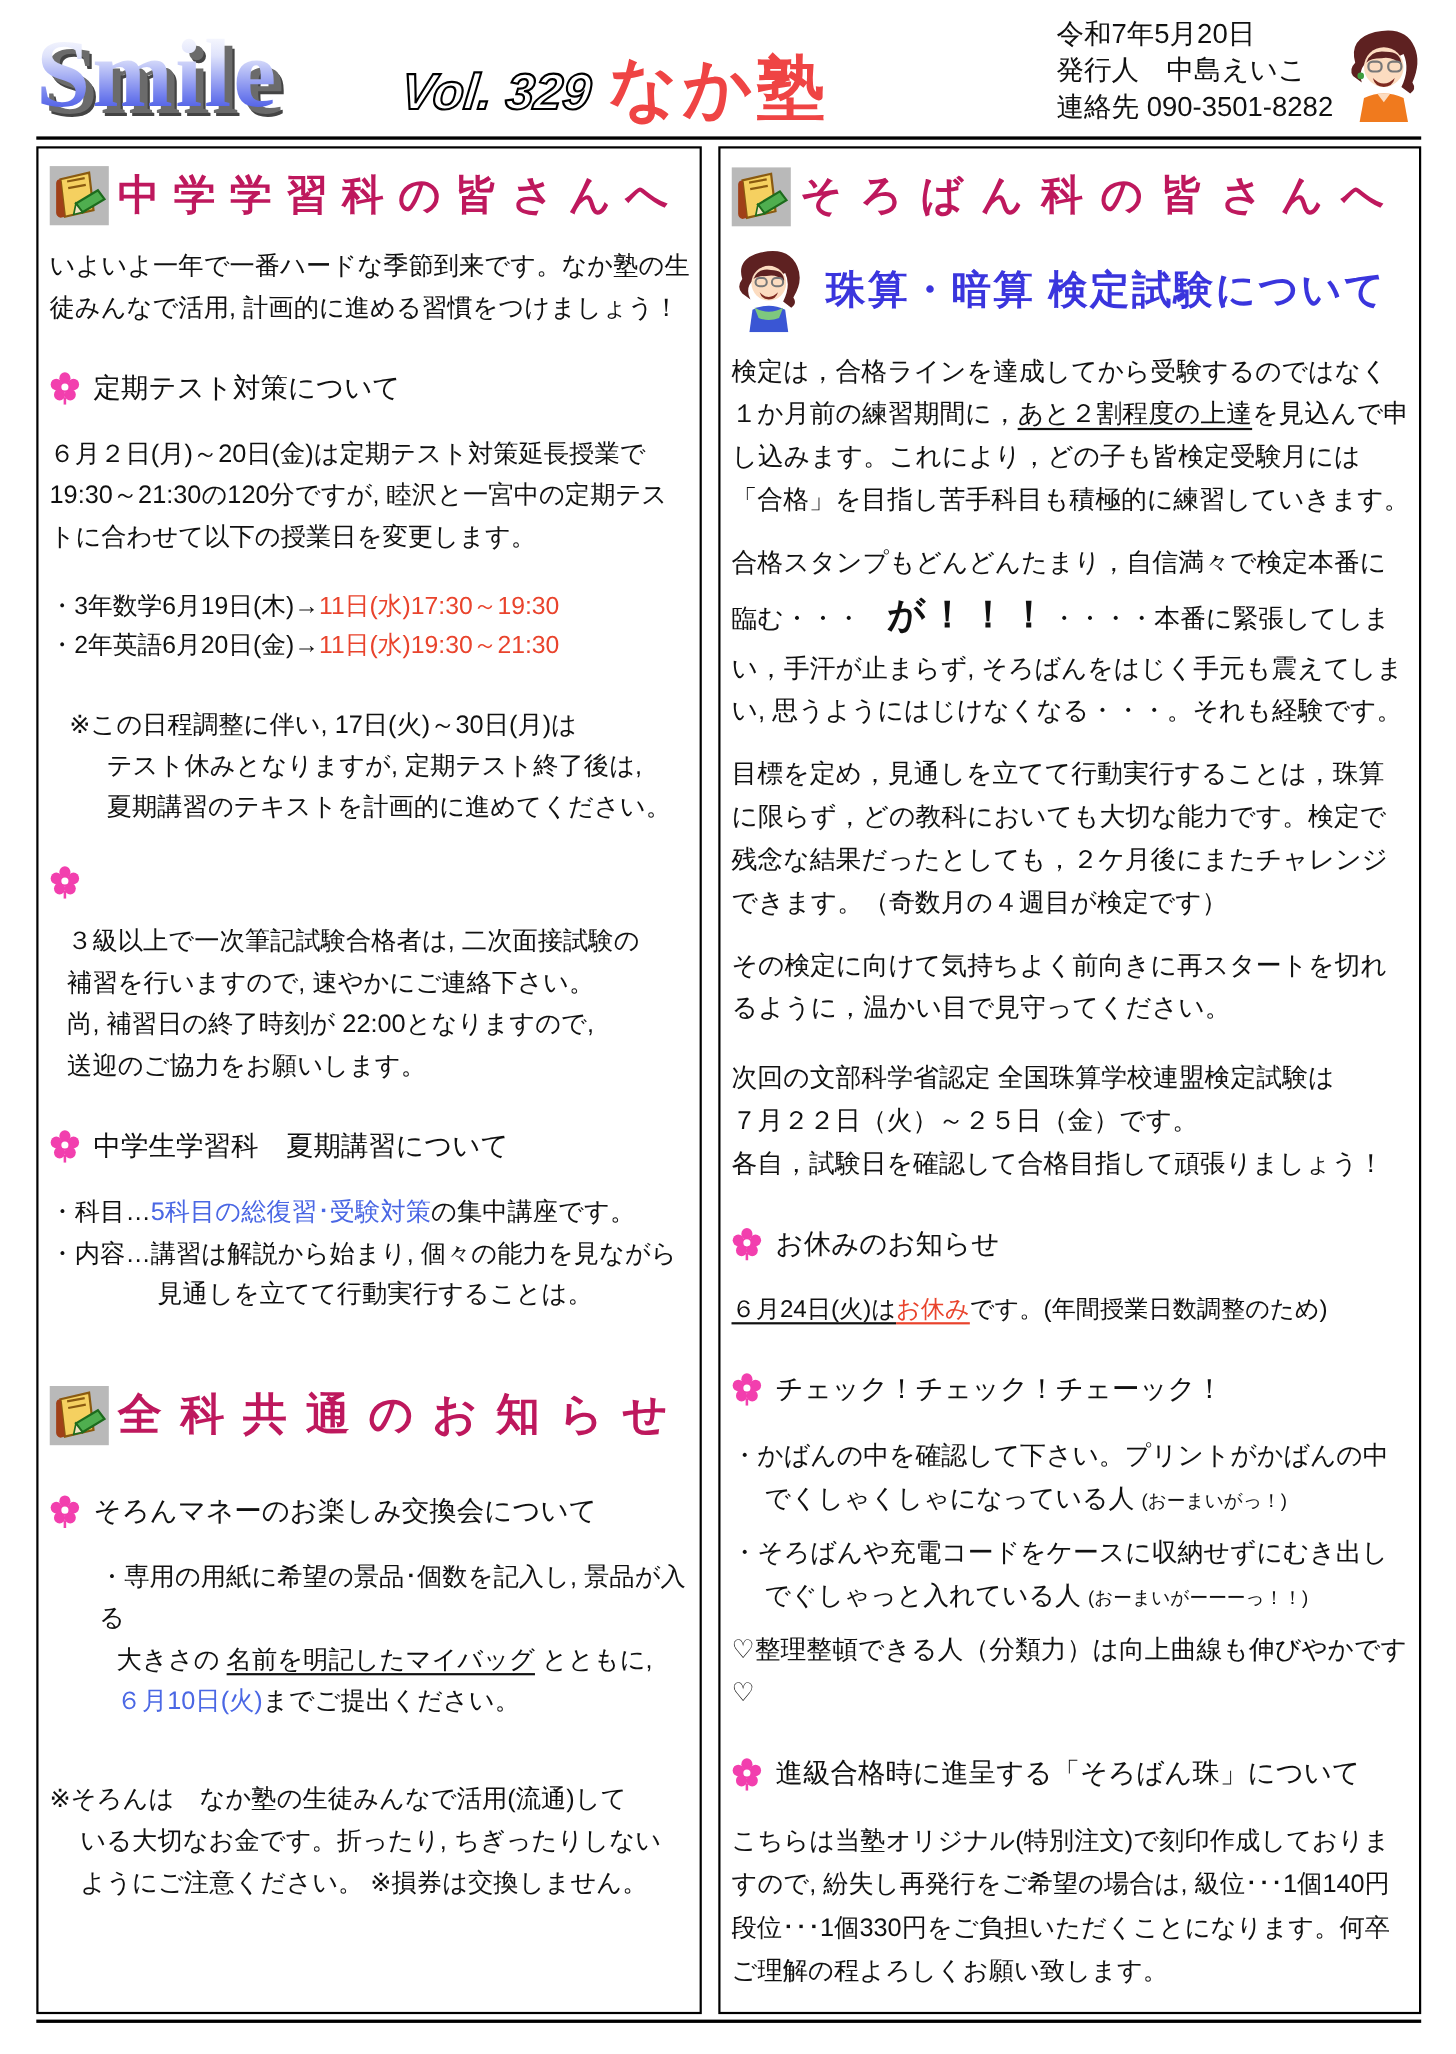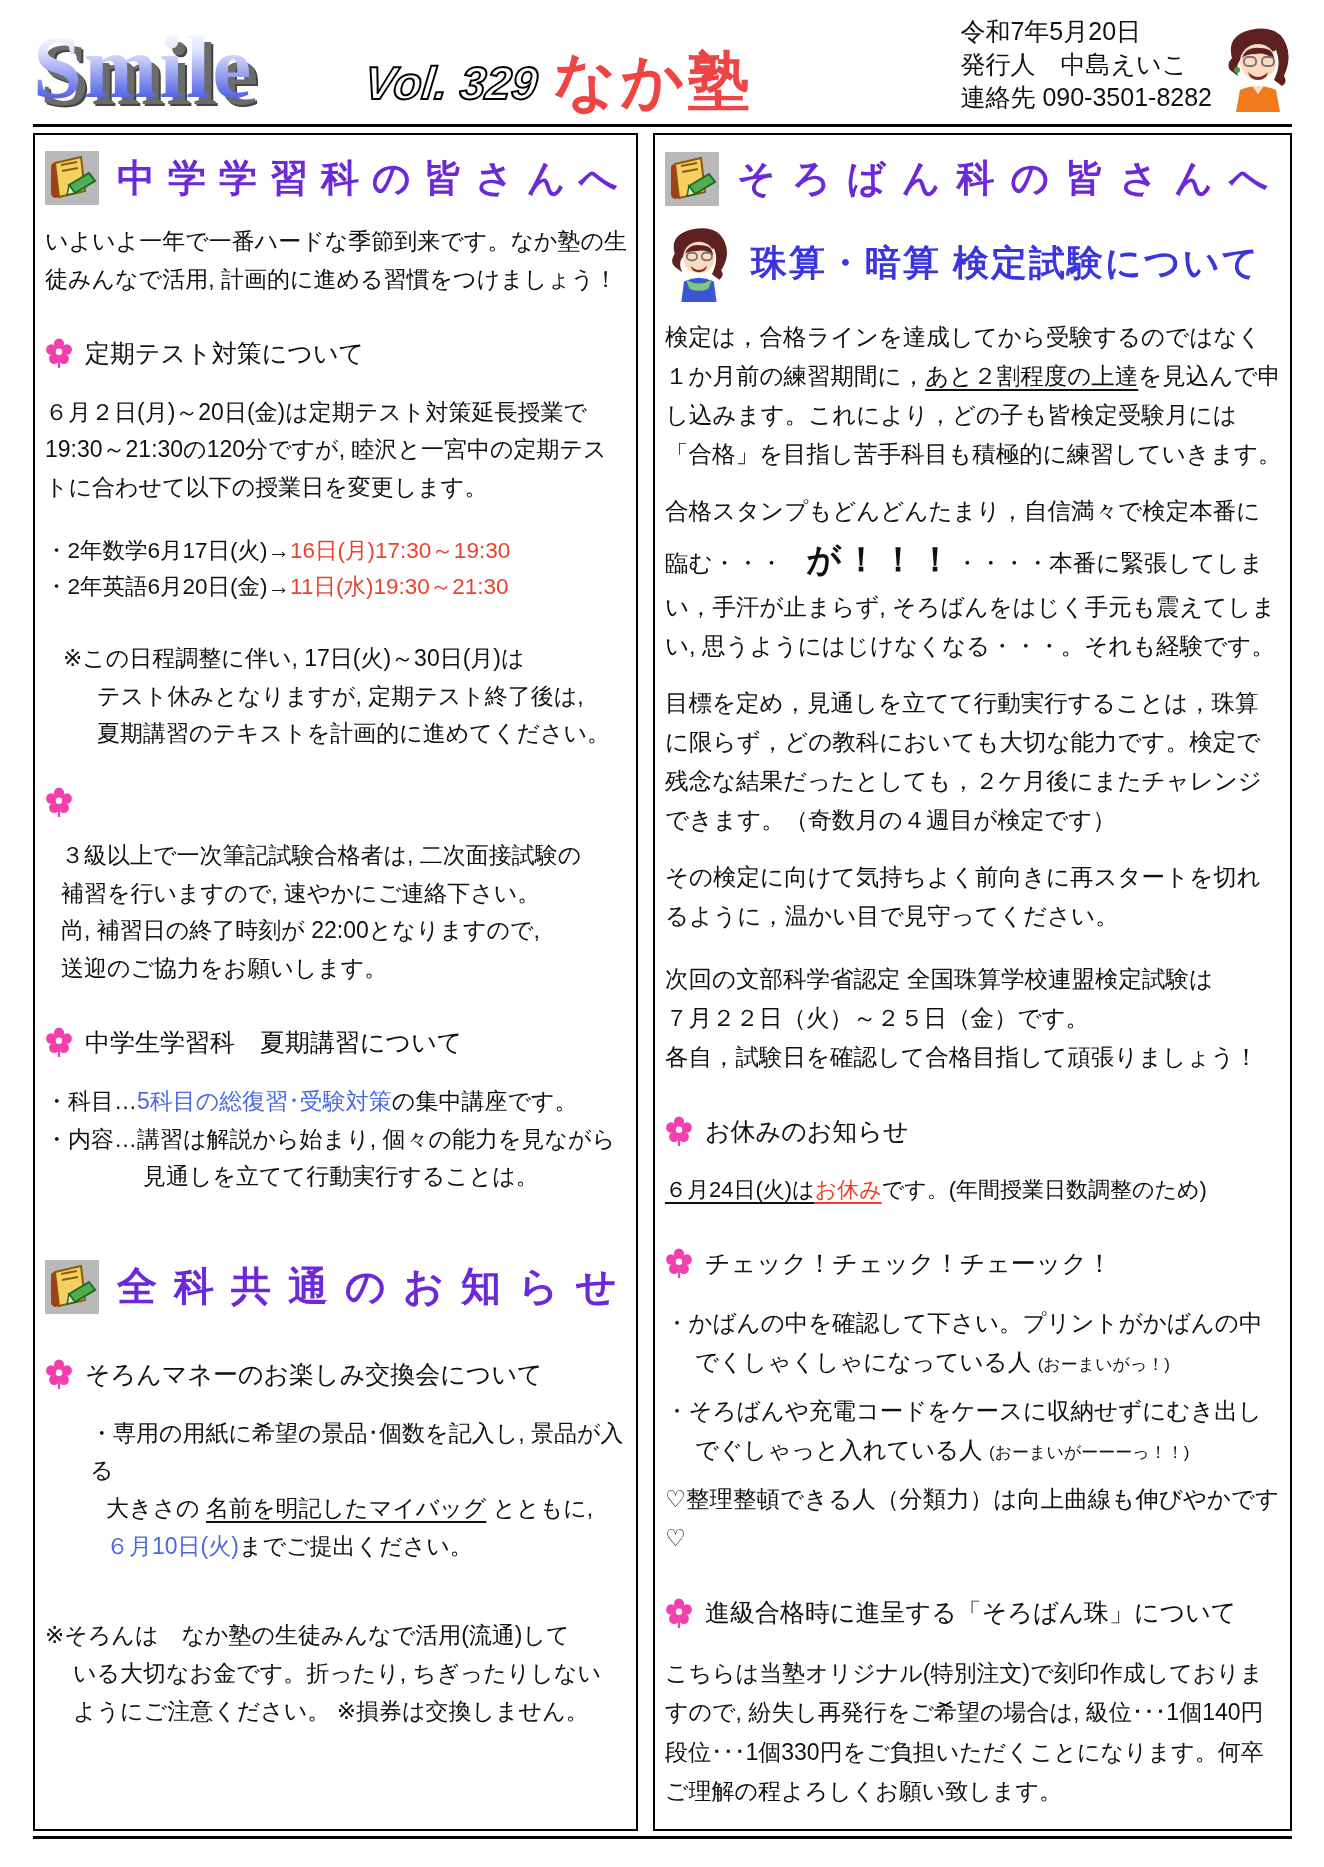--- a/index.html
+++ b/index.html
@@ -21,21 +21,21 @@
   .hinfo{margin-left:auto;font-size:25px;line-height:1.32;padding-bottom:2px;white-space:nowrap;}
   .havatar{flex:0 0 auto;margin:0 0 0 10px;}
   
   .toprule{height:0;border-top:3px solid #000;margin-top:8px;}
   .botrule{height:0;border-top:3px solid #000;margin-top:5px;}
   .cols{display:flex;gap:15px;margin-top:6px;height:1698px;}
   .col{box-sizing:border-box;border:2px solid #000;padding:10px 8px 8px 10px;overflow:hidden;}
   .col-l{width:605px;font-size:23px;line-height:1.64;}
   .col-r{flex:1;font-size:23.5px;line-height:1.66;}
   
-  .sec-title{display:flex;align-items:center;gap:18px;color:#6d28d9;font-weight:bold;margin:2px 0 14px;}
+  .sec-title{display:flex;align-items:center;gap:8px;color:#be185d;font-weight:bold;margin:2px 0 14px;}
   .t-l{font-size:38px;letter-spacing:13px;white-space:nowrap;}
   .t-r{font-size:38px;letter-spacing:16px;white-space:nowrap;}
   .t-big{font-size:40px;letter-spacing:17px;white-space:nowrap;}
   .fh{display:flex;align-items:center;gap:12px;font-size:25px;margin:34px 0 20px;}
   .fh .txt{white-space:nowrap;}
   p{margin:0 0 18px;}
   .red{color:#e9432c;}
   .blu{color:#4a67e4;}
   .u{text-decoration:underline;text-underline-offset:5px;}
   .u-red{color:#e9432c;text-decoration:underline;text-underline-offset:5px;}
@@ -125,21 +125,21 @@
             </g>
             <circle cx="12" cy="12" r="3.6" fill="#fff" stroke="#f23fae" stroke-width="1.6"></circle>
             <path d="M12 20 L12 26" stroke="#f23fae" stroke-width="2"></path>
           </svg>
         <span class="txt">定期テスト対策について</span>
       </div>
 
       <p>６月２日(月)～20日(金)は定期テスト対策延長授業で19:30～21:30の120分ですが, 睦沢と一宮中の定期テストに合わせて以下の授業日を変更します。</p>
 
       <div class="sched-list">
-        <div class="sched"><span>・2年数学6月17日(火)→</span><span class="red">16日(月)17:30～19:30</span></div>
+        <div class="sched"><span>・3年数学6月19日(木)→</span><span class="red">11日(水)17:30～19:30</span></div>
         <div class="sched"><span>・2年英語6月20日(金)→</span><span class="red">11日(水)19:30～21:30</span></div>
       </div>
 
       <div class="note">
         <div class="l1">※この日程調整に伴い, 17日(火)～30日(月)は</div>
         <div class="l2">テスト休みとなりますが, 定期テスト終了後は,</div>
         <div class="l2">夏期講習のテキストを計画的に進めてください。</div>
       </div>
 
       <div class="fh">

